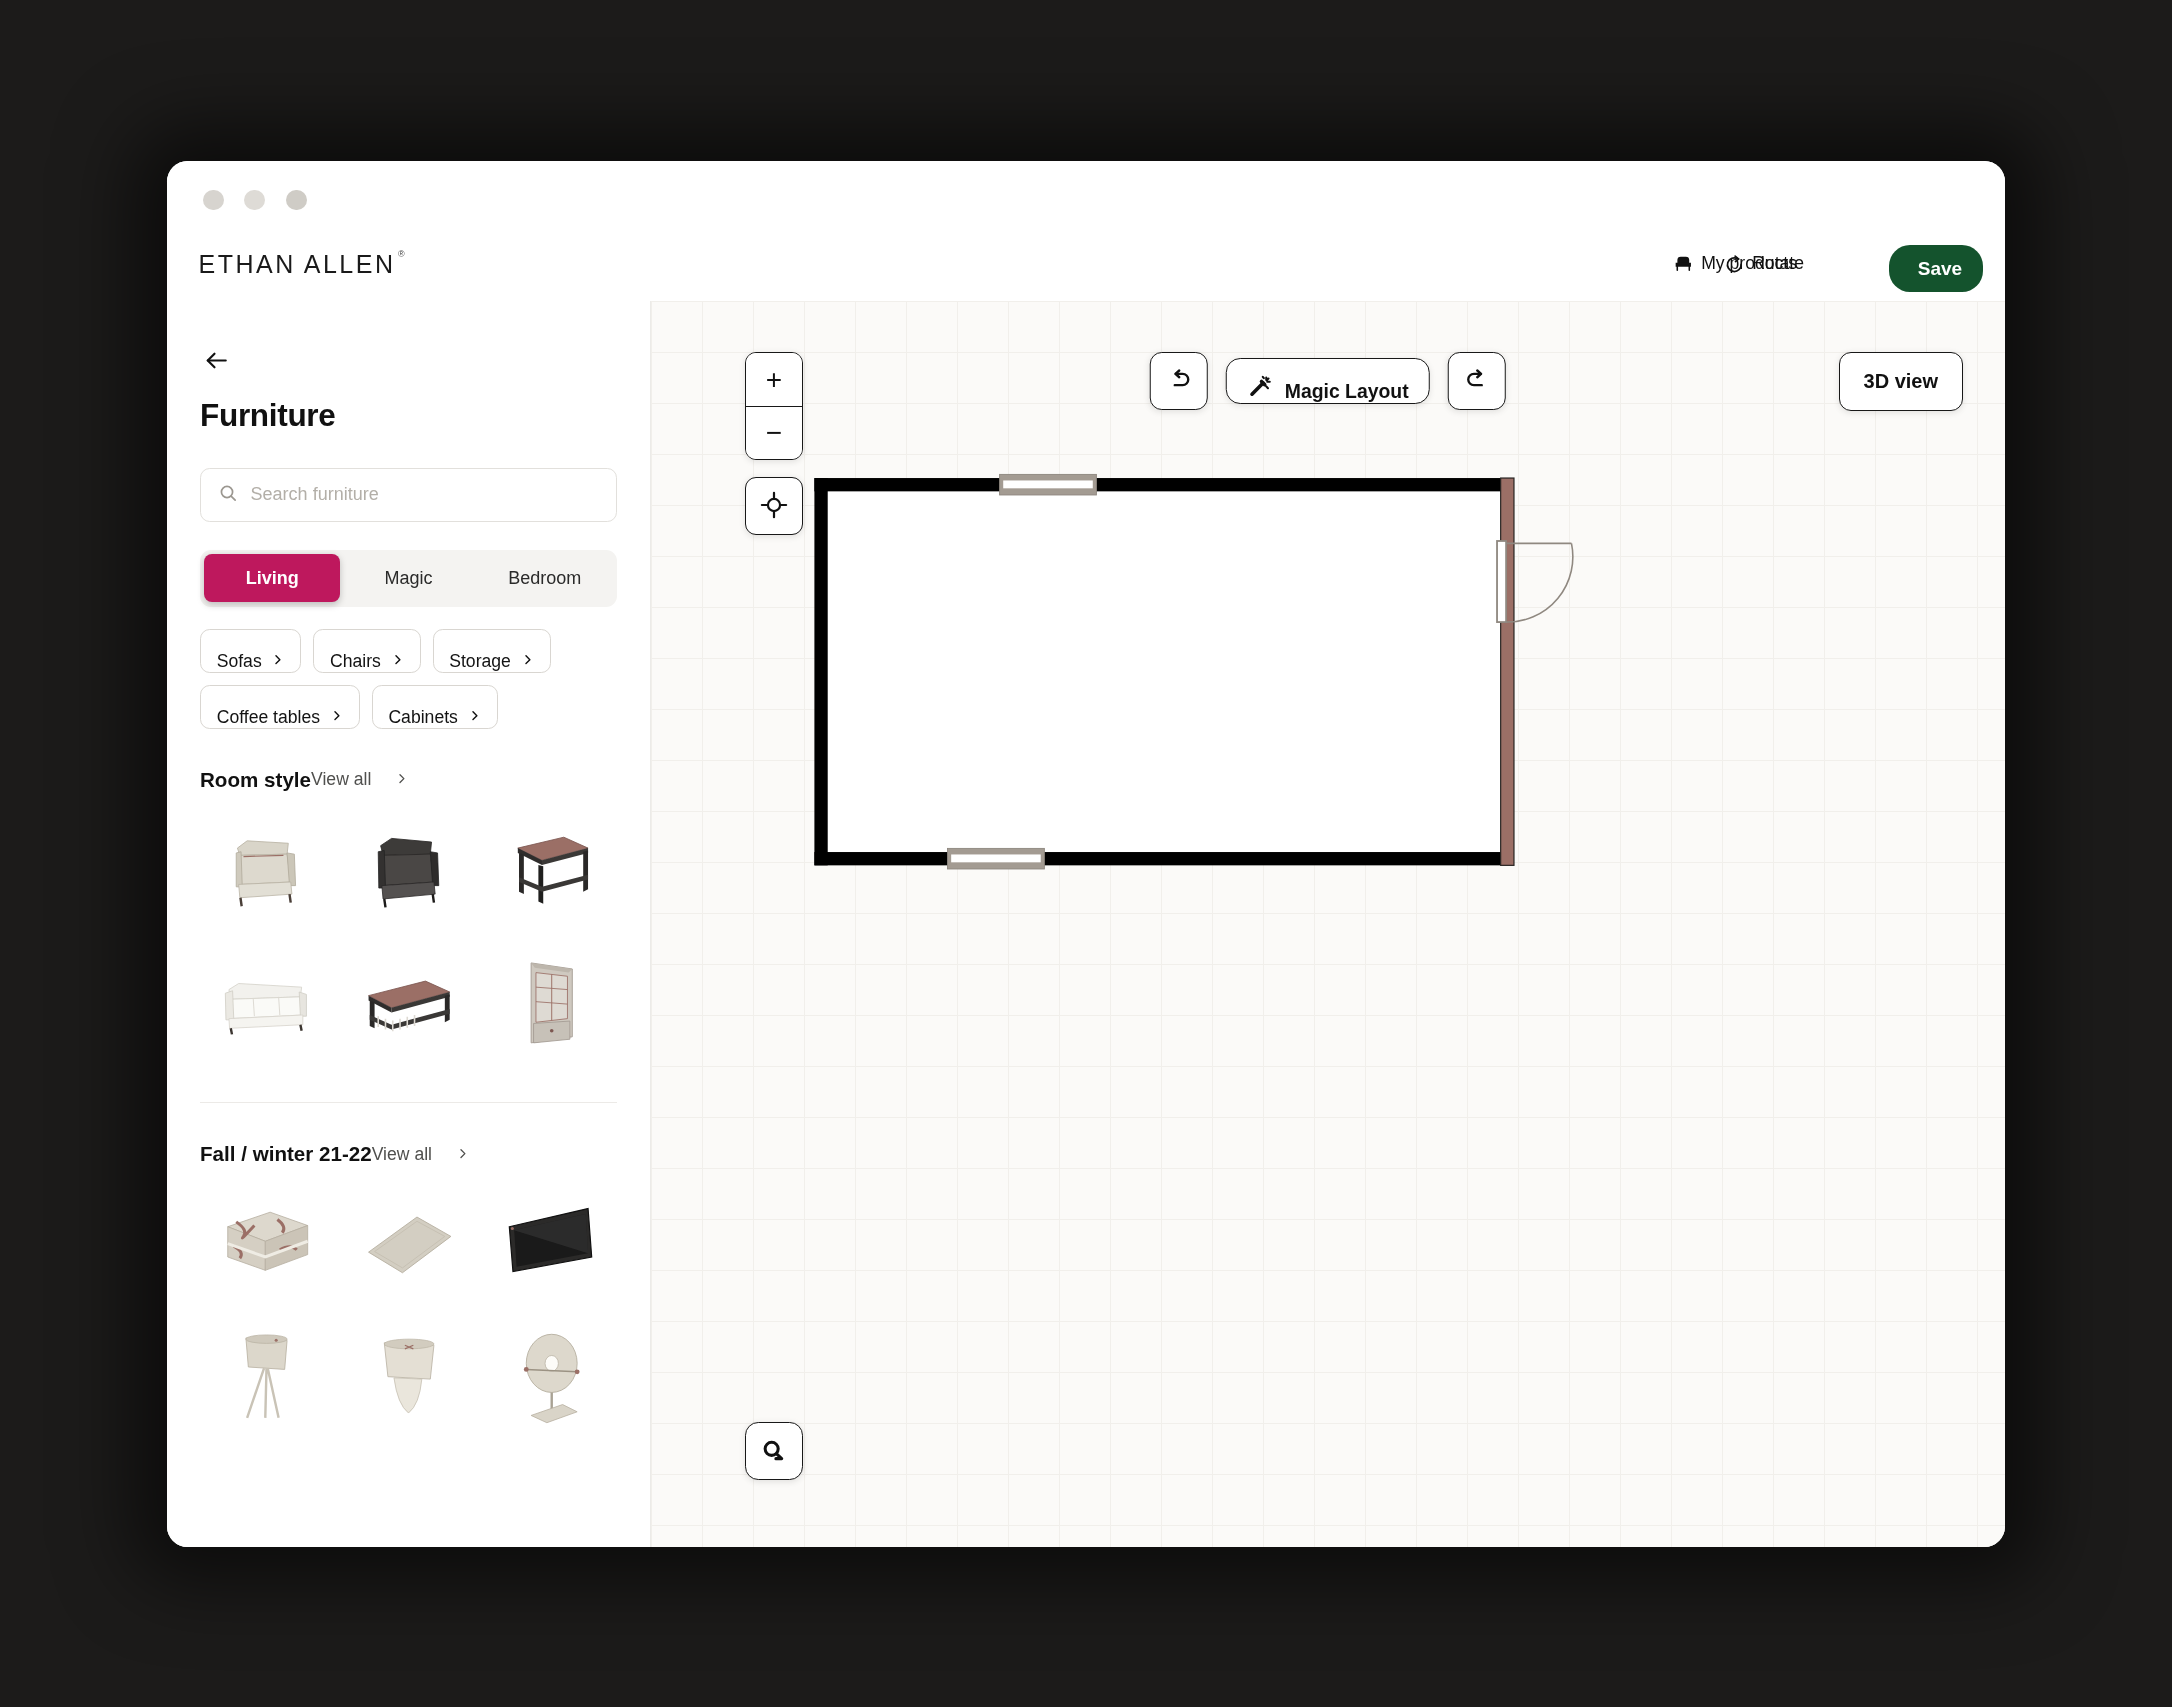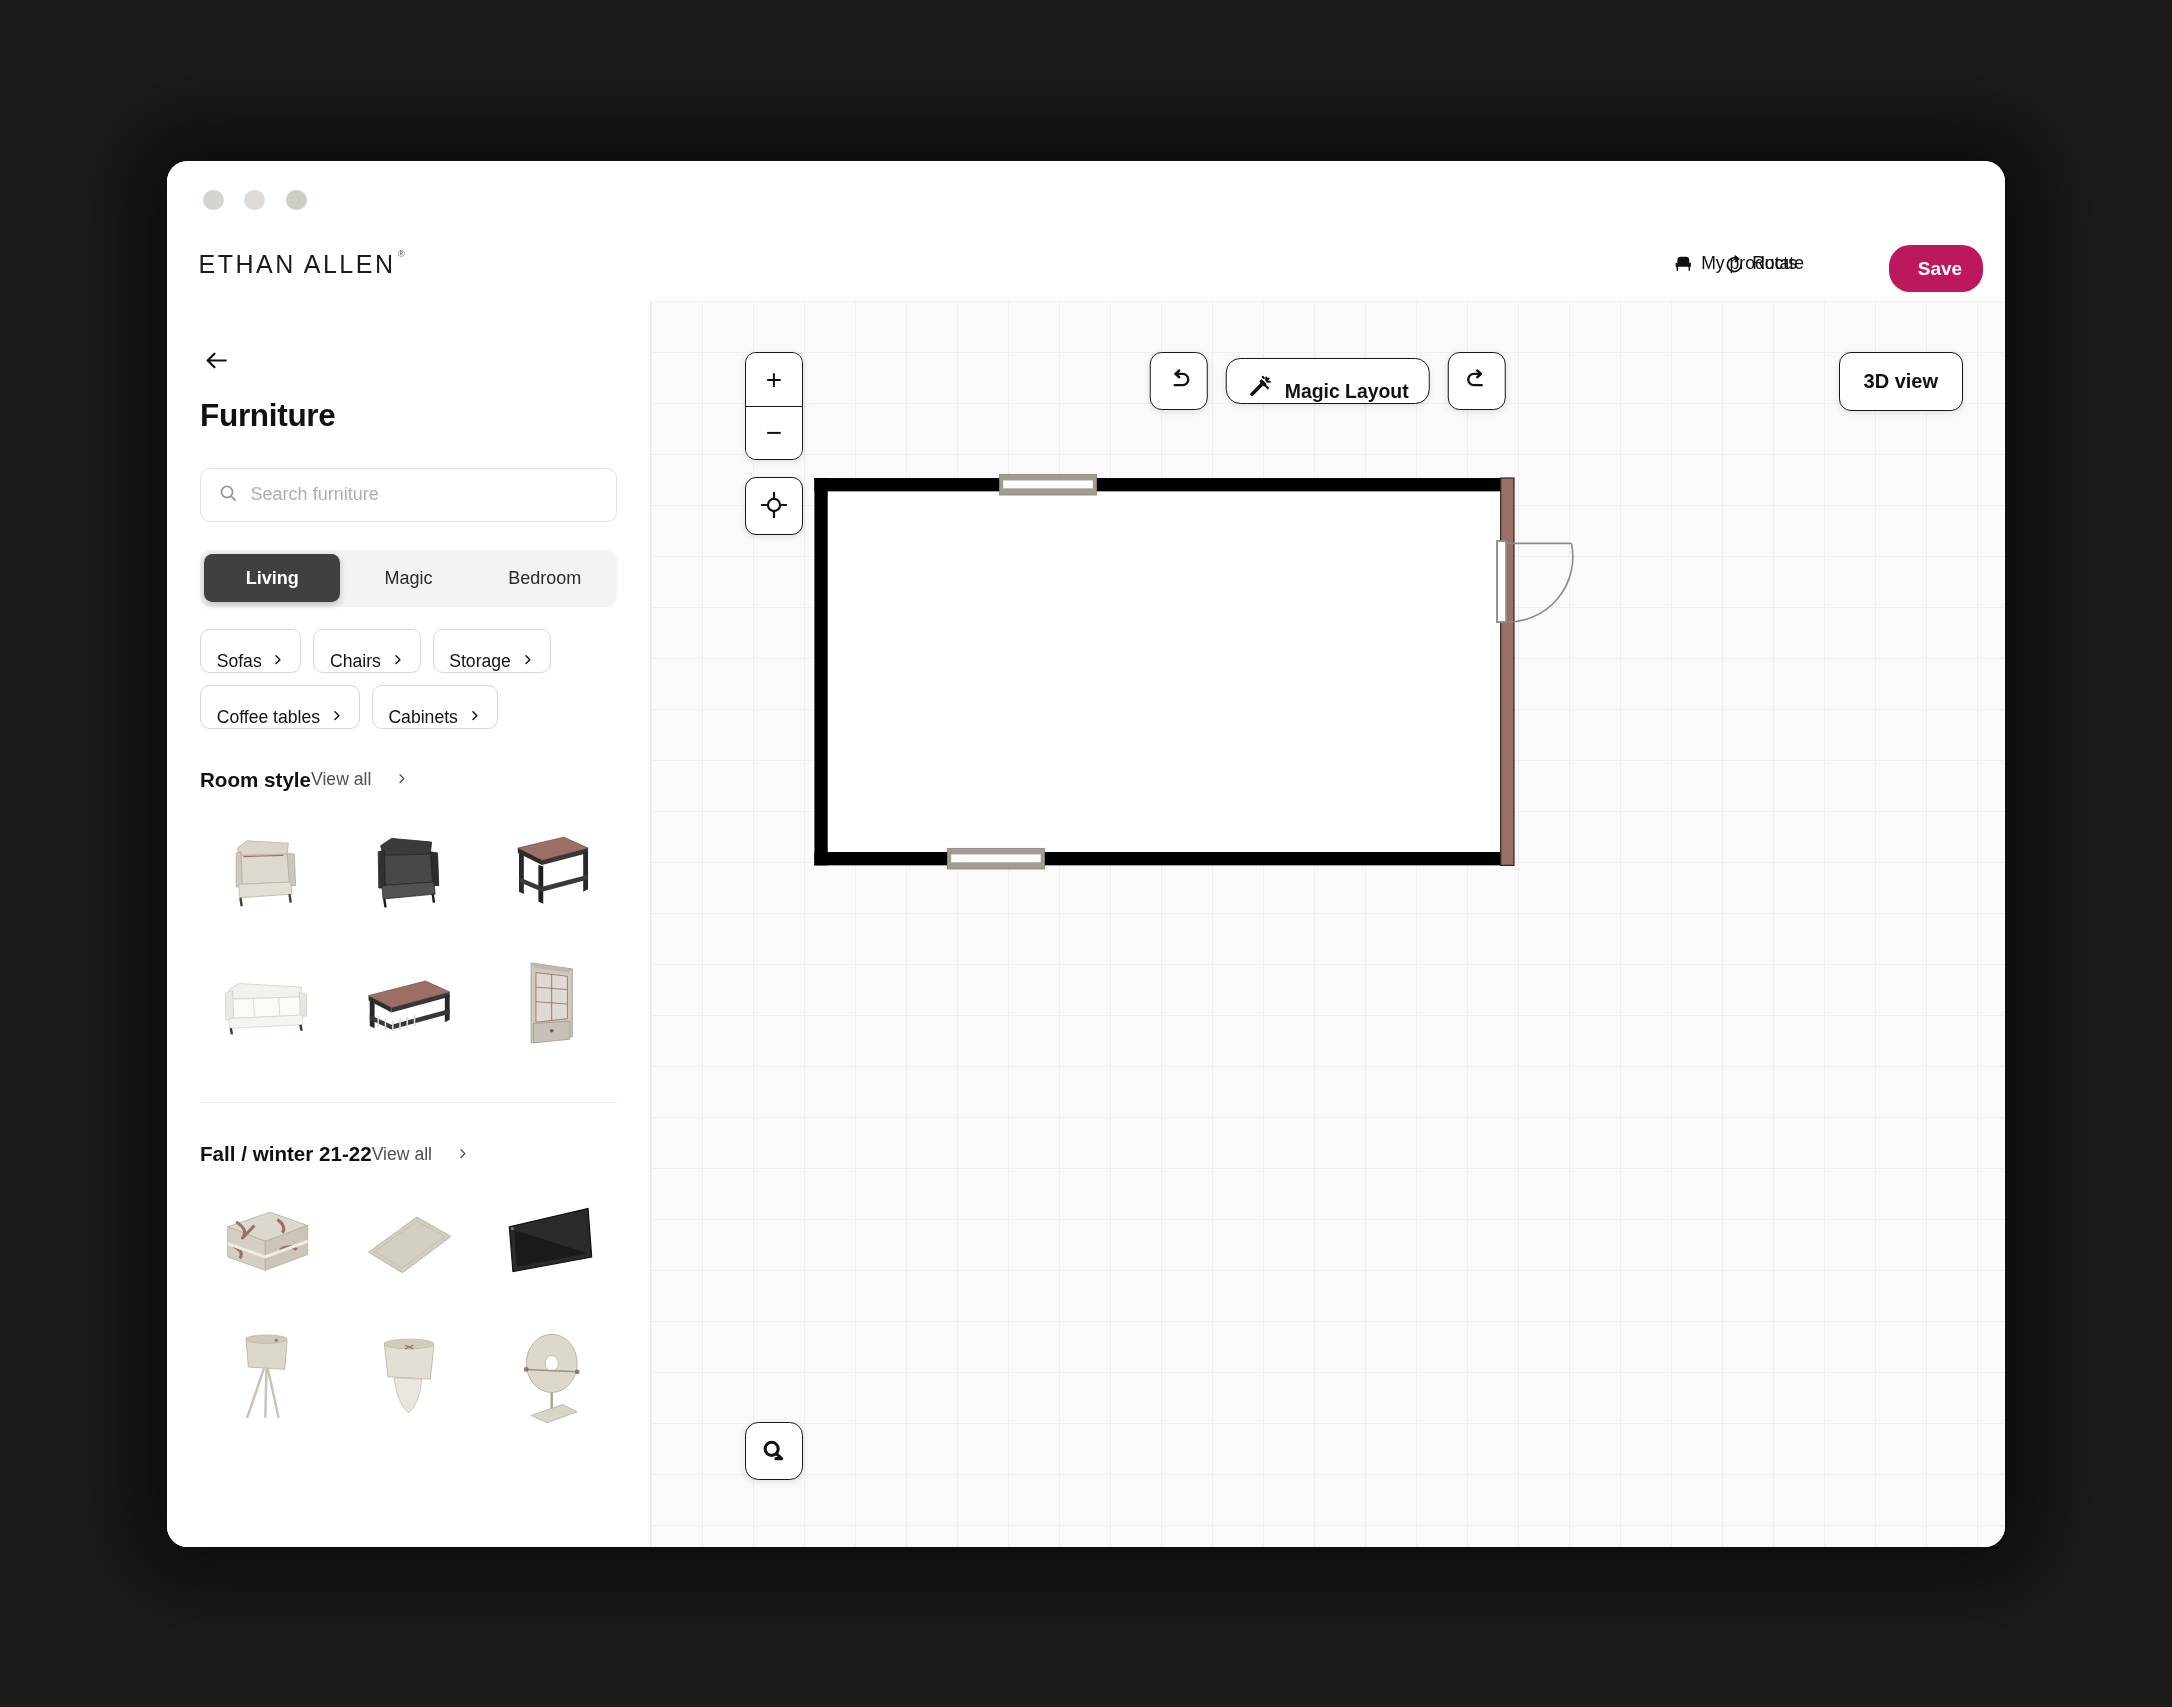--- a/index.html
+++ b/index.html
@@ -62,21 +62,21 @@
     display: flex; align-items: center; gap: 7.9px;
     font-size: 17.6px; color: #111; white-space: nowrap;
   }
   #my-products-action { right: 186px; }
   #rotate-action      { right: 179px; }
   .hdr-icon { width: 20.6px; height: 20.6px; display: block; }
 
   #save-button {
     position: absolute; right: 0; top: 11px;
     width: 94px; height: 47px;
-    background: #be185d; color: #fff;
+    background: #14532d; color: #fff;
     border: none; border-radius: 21px;
     font-size: 19px; font-weight: bold;
     font-family: "Liberation Sans", sans-serif;
     cursor: pointer;
     padding-left: 8px;
   }
 
   
   #body-area {
     position: absolute; left: 0; top: 140px;
@@ -124,22 +124,23 @@
     display: flex; align-items: center; padding: 4.2px;
   }
   .tab {
     flex: 1; height: 100%;
     display: flex; align-items: center; justify-content: center;
     font-size: 18px; color: #2a2a2a; border-radius: 8.5px;
     cursor: pointer; border: none; background: transparent;
     font-family: "Liberation Sans", sans-serif;
   }
   .tab.active {
-    background: #404040; color: #fff; font-weight: bold;
+    background: #be185d; color: #fff; font-weight: bold;
     box-shadow: 0 2.4px 7.3px rgba(0,0,0,0.22);
+    border-radius: 8px;
   }
 
   #chip-area {
     margin-top: 22px;
     display: flex; flex-wrap: wrap; gap: 12px;
   }
   .chip {
     height: 44px; padding: 0 15.7px;
     border: 1.2px solid #d9d6d1; border-radius: 9.7px;
     background: #fff; cursor: pointer;

